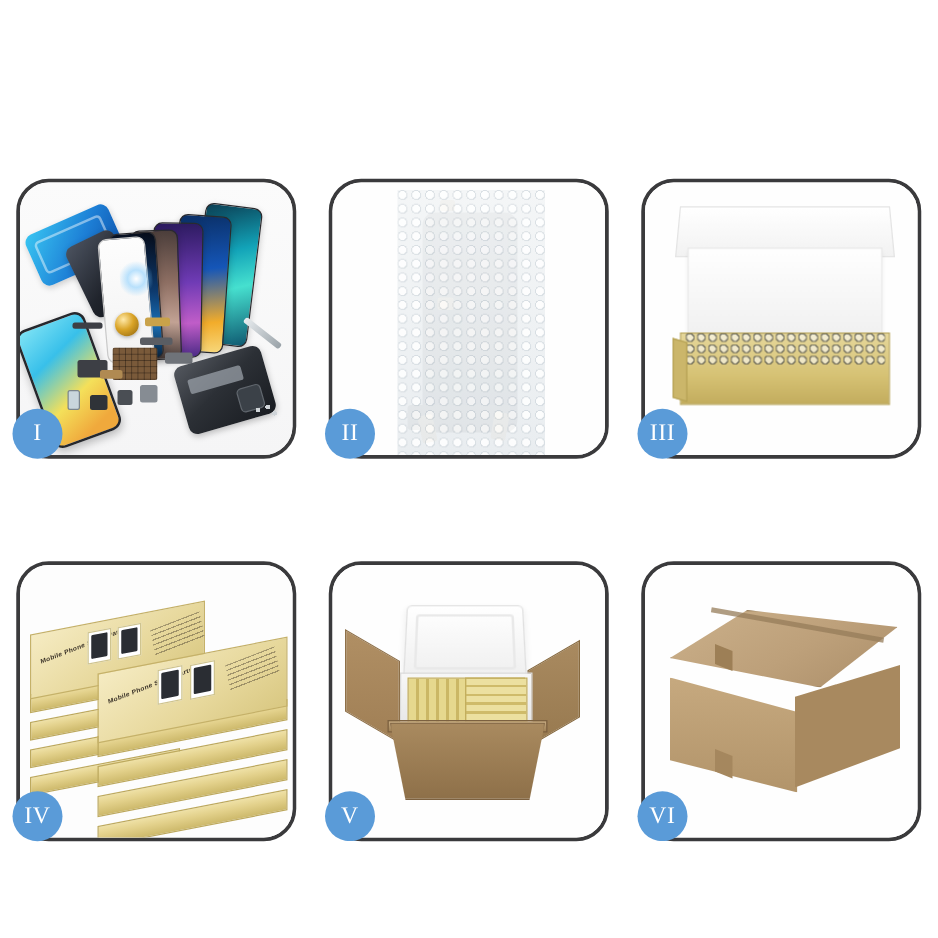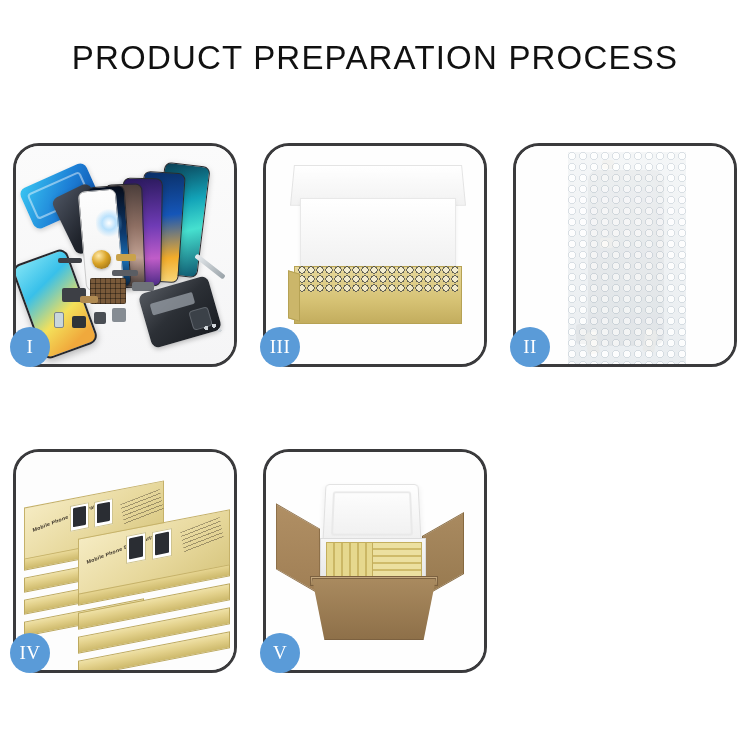--- a/index.html
+++ b/index.html
@@ -400,21 +400,20 @@
     position:absolute; left:56px; top:150px; width:14px; height:18px;
     background:#a5875e; transform: skewY(22deg);
   }
 </style>
 </head>
 <body>
 
 <div id="page">
 
   <div class="header">
-    <div class="title">PRODUCT PREPARATION PROCESS</div>
   </div>
 
   <div class="grid">
 
     <div class="panel">
       <div class="panel-inner p1">
         <div class="adh-film"></div>
         <div class="adh-phone"></div>
         <div class="fan">
           <div class="ph ph5"></div>
@@ -439,42 +438,42 @@
         <div class="flex f9"></div>
         <div class="flex f10"></div>
         <div class="teardown"></div>
         <div class="tweezer"></div>
         <div class="screws"></div>
       </div>
       <div class="badge">I</div>
     </div>
 
     <div class="panel">
-      <div class="panel-inner p3">
-        <div class="lidflap"></div>
-        <div class="foamsheet"></div>
-        <div class="boxbody3"></div>
-        <div class="boxrim3"></div>
-        <div class="boxleftflap3"></div>
-      </div>
-      <div class="badge">III</div>
-    </div>
-
-    <div class="panel">
       <div class="panel-inner p2">
         <div class="innerpanel"></div>
         <div class="flexstrip"></div>
         <div class="connblk"></div>
         <div class="tapegold t1"></div>
         <div class="tapegold t2"></div>
         <div class="tapegold t3"></div>
         <div class="tapegold t4"></div>
         <div class="bubblebag"></div>
       </div>
       <div class="badge">II</div>
+    </div>
+
+    <div class="panel">
+      <div class="panel-inner p3">
+        <div class="lidflap"></div>
+        <div class="foamsheet"></div>
+        <div class="boxbody3"></div>
+        <div class="boxrim3"></div>
+        <div class="boxleftflap3"></div>
+      </div>
+      <div class="badge">III</div>
     </div>
 
     <div class="panel">
       <div class="panel-inner p4">
         <div class="stack">
 
           <div class="kbox" style="left:2px;  top:78px;  width:120px; height:15px; transform:skewY(-11deg);"></div>
           <div class="kbox" style="left:2px;  top:100px; width:120px; height:15px; transform:skewY(-11deg);"></div>
           <div class="kbox" style="left:2px;  top:122px; width:120px; height:15px; transform:skewY(-11deg);"></div>
           <div class="kbox" style="left:2px;  top:144px; width:120px; height:15px; transform:skewY(-11deg);"></div>
@@ -515,15 +514,26 @@
         <div class="foambox5"></div>
         <div class="foaminner5"></div>
         <div class="ybars"></div>
         <div class="ybars2"></div>
         <div class="cartonrim5"></div>
         <div class="carton5"></div>
       </div>
       <div class="badge">V</div>
     </div>
 
+    <div class="panel">
+      <div class="panel-inner p6">
+        <div class="c6top"></div>
+        <div class="c6front"></div>
+        <div class="c6side"></div>
+        <div class="c6seam"></div>
+        <div class="c6tape1"></div>
+        <div class="c6tape2"></div>
+      </div>
+      <div class="badge">VI</div>
+    </div>
 
   </div>
 </div>
 
 </body></html>

